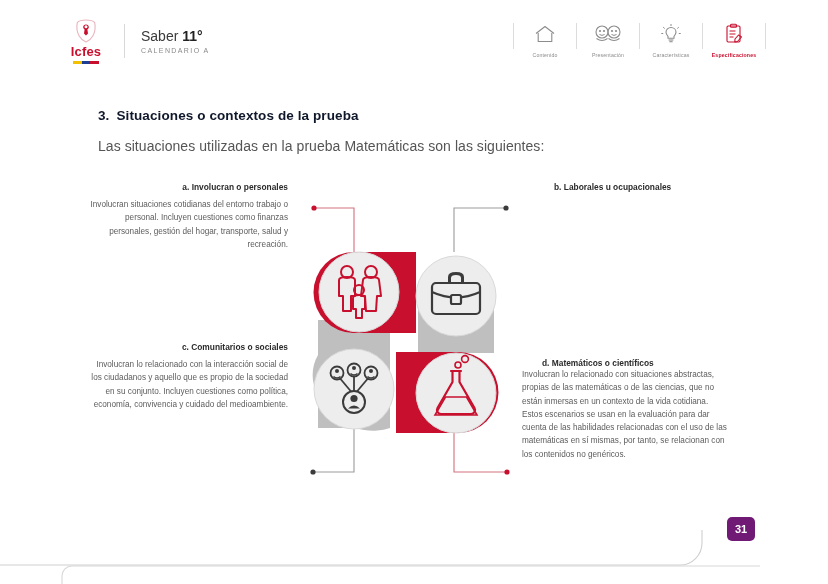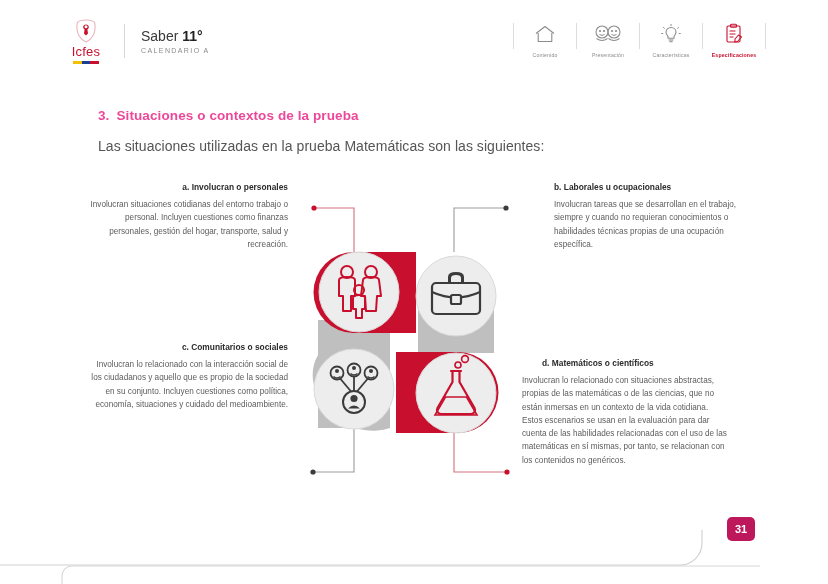--- a/index.html
+++ b/index.html
@@ -12,21 +12,21 @@
   .page { position: relative; width: 828px; height: 584px; background: #fff; }
 
   
   .header {
     position: absolute; left: 0; top: 0; width: 828px; height: 76px;
   }
   .brand { position: absolute; left: 62px; top: 18px; display: flex; align-items: center; }
   .icfes-logo { width: 48px; display: flex; flex-direction: column; align-items: center; }
   .icfes-mark { width: 26px; height: 26px; position: relative; }
   .icfes-word {
-    font-size: 13px; font-weight: normal; color: #c8102e; letter-spacing: .2px;
+    font-size: 13px; font-weight: bold; color: #c8102e; letter-spacing: .2px;
     line-height: 1; margin-top: 1px;
   }
   .icfes-flag { display: flex; width: 26px; height: 3px; margin-top: 3px; }
   .icfes-flag i { flex: 1; height: 3px; display: block; }
   .icfes-flag .f1 { background: #f2c200; }
   .icfes-flag .f2 { background: #1c3f94; }
   .icfes-flag .f3 { background: #c8102e; }
 
   .brand-divider {
     width: 1px; height: 34px; background: #d8d8d8; margin: 0 16px 0 14px;
@@ -47,49 +47,49 @@
   .nav-ico { height: 28px; display: flex; align-items: center; justify-content: center; }
   .nav-label {
     font-size: 5.2px; color: #8c8c8c; margin-top: 4px; letter-spacing: .15px;
     white-space: nowrap;
   }
   .nav-item.active .nav-label { color: #c8102e; font-weight: bold; }
 
   
   .section-head {
     position: absolute; left: 98px; top: 108px;
-    font-size: 13.5px; font-weight: bold; color: #ec4899; letter-spacing: .1px;
+    font-size: 13.5px; font-weight: bold; color: #0f172a; letter-spacing: .1px;
   }
   .section-head .num { margin-right: 7px; }
   .intro {
     position: absolute; left: 98px; top: 138px;
     font-size: 14px; color: #555; letter-spacing: .05px;
   }
 
   
   .blk { position: absolute; width: 200px; }
   .blk h4 { font-size: 8.4px; font-weight: bold; color: #2b2b2b; margin-bottom: 6px; }
   .blk p { font-size: 8.2px; line-height: 1.62; color: #5c5c5c; }
   .blk.right-al { text-align: right; }
   .blk.left-al  { text-align: left; }
 
   #blk-a { left: 88px;  top: 182px; }
   #blk-b { left: 522px; top: 182px; margin-left: 32px; }
   #blk-c { left: 88px;  top: 342px; }
   #blk-d { left: 522px; top: 358px; width: 205px; }
-  #blk-d h4 { margin-bottom: 6px; padding-left: 20px; }
+  #blk-d h4 { margin-bottom: 0; padding-left: 20px; }
 
   
   .diagram { position: absolute; left: 300px; top: 195px; width: 220px; height: 290px; }
   .diagram svg { display: block; }
 
   
   .page-badge {
     position: absolute; left: 727px; top: 517px;
-    width: 28px; height: 24px; border-radius: 5px; background: #be185d;
+    width: 28px; height: 24px; border-radius: 5px; background: #701a75;
     color: #fff; font-size: 11px; font-weight: bold;
     display: flex; align-items: center; justify-content: center;
   }
   .footer-curve { position: absolute; left: 0; top: 500px; width: 828px; height: 84px; }
 </style>
 </head>
 <body>
 
 <div class="page">
 
@@ -202,26 +202,25 @@
   </div>
   <div class="intro">Las situaciones utilizadas en la prueba Matemáticas son las siguientes:</div>
 
   <div class="blk right-al" id="blk-a">
     <h4>a. Involucran o personales</h4>
     <p>Involucran situaciones cotidianas del entorno trabajo o personal. Incluyen cuestiones como finanzas personales, gestión del hogar, transporte, salud y recreación.</p>
   </div>
 
   <div class="blk left-al" id="blk-b">
     <h4>b. Laborales u ocupacionales</h4>
-    <p>Involucran tareas que se desarrollan en el trabajo, siempre y cuando no requieran conocimientos o habilidades técnicas propias de una ocupación específica.</p>
   </div>
 
   <div class="blk right-al" id="blk-c">
     <h4>c. Comunitarios o sociales</h4>
-    <p>Involucran lo relacionado con la interacción social de los ciudadanos y aquello que es propio de la sociedad en su conjunto. Incluyen cuestiones como política, economía, situaciones y cuidado del medioambiente.</p>
+    <p>Involucran lo relacionado con la interacción social de los ciudadanos y aquello que es propio de la sociedad en su conjunto. Incluyen cuestiones como política, economía, convivencia y cuidado del medioambiente.</p>
   </div>
 
   <div class="blk left-al" id="blk-d">
     <h4>d. Matemáticos o científicos</h4>
     <p>Involucran lo relacionado con situaciones abstractas, propias de las matemáticas o de las ciencias, que no están inmersas en un contexto de la vida cotidiana. Estos escenarios se usan en la evaluación para dar cuenta de las habilidades relacionadas con el uso de las matemáticas en sí mismas, por tanto, se relacionan con los contenidos no genéricos.</p>
   </div>
 
   <div class="diagram">
     <svg width="220" height="290" viewBox="0 0 220 290">
 

